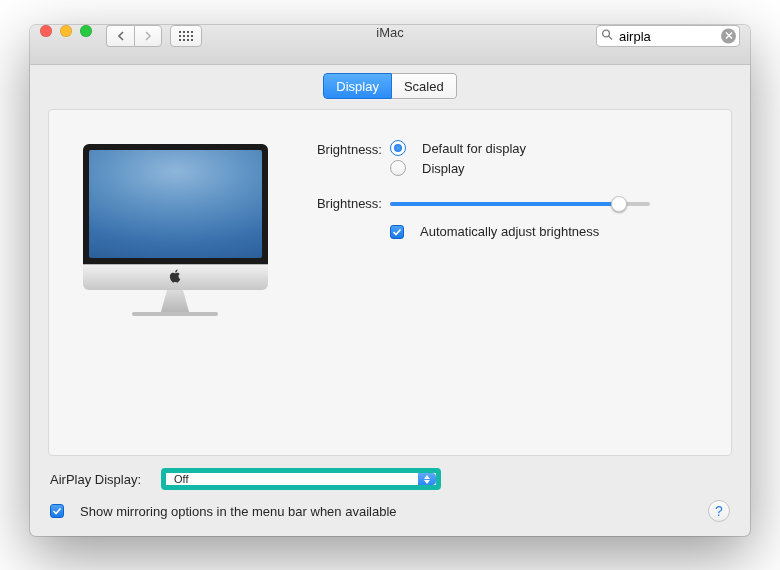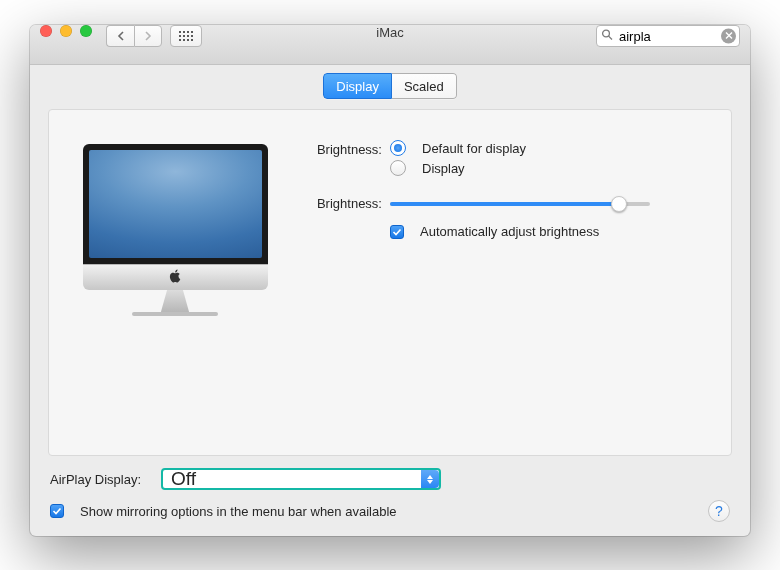--- a/index.html
+++ b/index.html
@@ -275,26 +275,26 @@
       display: flex;
       align-items: center;
       gap: 20px;
       margin-bottom: 10px;
     }
     .select {
       position: relative;
       width: 280px;
       height: 22px;
       background: #fff;
-      border: 2px solid #14b8a6;
+      border: 5px solid #14b8a6;
       border-radius: 4px;
       display: flex;
       align-items: center;
       padding-left: 8px;
-      font-size: 19px;
+      font-size: 11px;
     }
     .select .stepper {
       position: absolute;
       right: 0; top: 0; bottom: 0;
       width: 18px;
       background: linear-gradient(#5fa9f8,#2a87f5);
       border-radius: 0 4px 4px 0;
       display:flex; flex-direction:column; align-items:center; justify-content:center;
       gap: 1px;
     }

